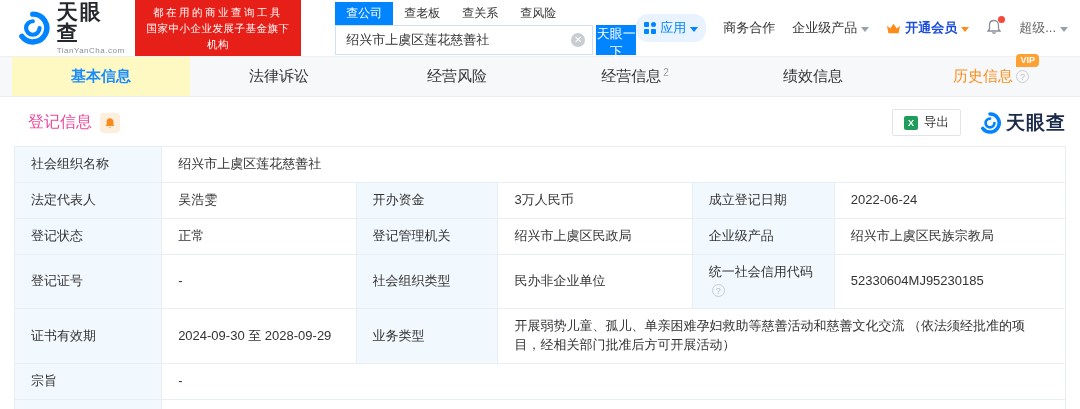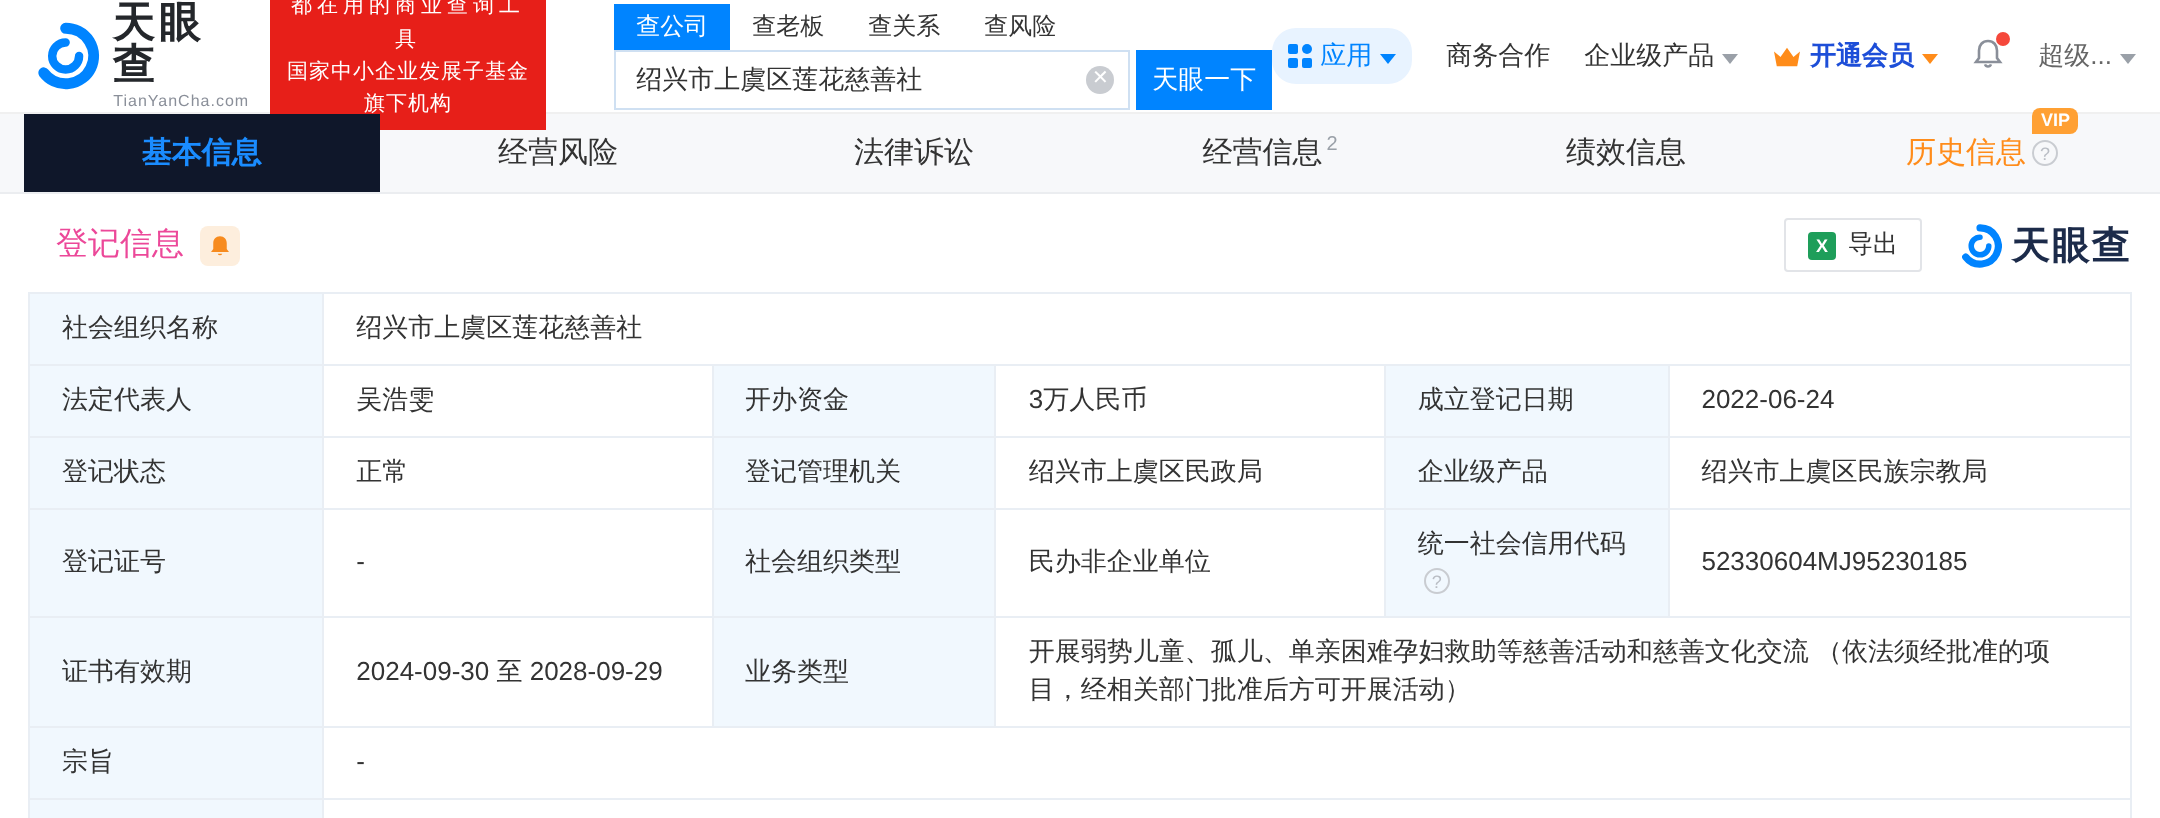--- a/index.html
+++ b/index.html
@@ -17,38 +17,38 @@
   .slogan .l2 { letter-spacing:.5px; }
 
   .search { margin-left:34px; }
   .s-tabs { display:flex; }
   .s-tab { font-size:12px; color:#333; padding:3px 11px; cursor:pointer; }
   .s-tab.on { background:#0084ff; color:#fff; }
   .s-row { display:flex; }
   .s-box { position:relative; }
   .s-input { width:258px; height:30px; border:1px solid #cfe0f2; padding:0 28px 0 10px; font-size:13px; color:#333; outline:none; font-family:"Liberation Sans", sans-serif; }
   .clear-ic { position:absolute; right:8px; top:8px; width:14px; height:14px; border-radius:50%; background:#c9ccd1; color:#fff; font-size:10px; line-height:14px; text-align:center; cursor:pointer; }
-  .s-btn { margin-left:3px; width:68px; height:30px; background:#0084ff; color:#fff; font-size:13px; border:none; cursor:pointer; font-family:"Liberation Sans", sans-serif; }
+  .s-btn { margin-left:3px; width:40px; height:30px; background:#0084ff; color:#fff; font-size:13px; border:none; cursor:pointer; font-family:"Liberation Sans", sans-serif; }
 
   .nav { margin-left:auto; display:flex; align-items:center; gap:17px; font-size:13px; color:#333; white-space:nowrap; }
   .nav-item { display:flex; align-items:center; gap:4px; cursor:pointer; }
   .chip { background:#e8f3ff; color:#0084ff; padding:5px 8px; border-radius:12px; }
   .caret { width:0; height:0; border-left:4px solid transparent; border-right:4px solid transparent; border-top:5px solid #9aa0a8; margin-top:2px; }
   .caret.blue { border-top-color:#0084ff; }
   .caret.orange { border-top-color:#ff8c1a; }
   .vip-link { color:#1d4ed8; font-weight:700; }
   .bell-wrap { position:relative; cursor:pointer; }
   .red-dot { position:absolute; top:-3px; right:-3px; width:7px; height:7px; border-radius:50%; background:#f5483b; }
   .user-link { color:#666; }
 
   
   .tabbar { height:40px; background:#f7f8fa; border-bottom:1px solid #ebedf0; display:flex; padding-left:12px; }
   .tab { flex:1; display:flex; align-items:center; justify-content:center; font-size:15px; color:#333; cursor:pointer; }
   .tab .inner { position:relative; display:inline-flex; align-items:center; }
-  .tab.active { background:#0f172a; color:#1a8cff; font-weight:700; }
+  .tab.active { background:#fef9c3; color:#1a8cff; font-weight:700; }
   .tab .sup { font-size:10px; color:#9aa0a8; margin-left:2px; transform:translateY(-4px); }
   .tab.vip { color:#ff8c1a; }
   .vip-badge { position:absolute; top:-13px; right:-10px; background:#ffa033; color:#fff; font-size:9px; font-weight:700; padding:1px 4px; border-radius:4px 4px 4px 0; line-height:1.2; }
   .q-ic { display:inline-block; width:13px; height:13px; border-radius:50%; border:1px solid #c9ccd1; color:#b9bdc4; font-size:9px; line-height:12px; text-align:center; margin-left:3px; font-weight:400; }
 
   
   .sec { display:flex; align-items:center; padding:12px 14px 10px 28px; }
   .sec-title { font-size:16px; font-weight:400; color:#ec4899; }
   .bell-badge { margin-left:8px; width:20px; height:20px; border-radius:4px; background:#fdeedd; display:flex; align-items:center; justify-content:center; cursor:pointer; }
   .sec-right { margin-left:auto; display:flex; align-items:center; }
@@ -142,26 +142,26 @@
   </div>
 
   <div class="tabbar">
     <div class="tab active">
       <span class="inner">
           <span>基本信息</span>
         </span>
     </div>
     <div class="tab">
       <span class="inner">
+          <span>法律诉讼</span>
+        </span>
+    </div>
+    <div class="tab">
+      <span class="inner">
           <span>经营风险</span>
-        </span>
-    </div>
-    <div class="tab">
-      <span class="inner">
-          <span>法律诉讼</span>
         </span>
     </div>
     <div class="tab">
       <span class="inner">
           <span>经营信息</span>
           <span class="sup">2</span>
         </span>
     </div>
     <div class="tab">
       <span class="inner">

